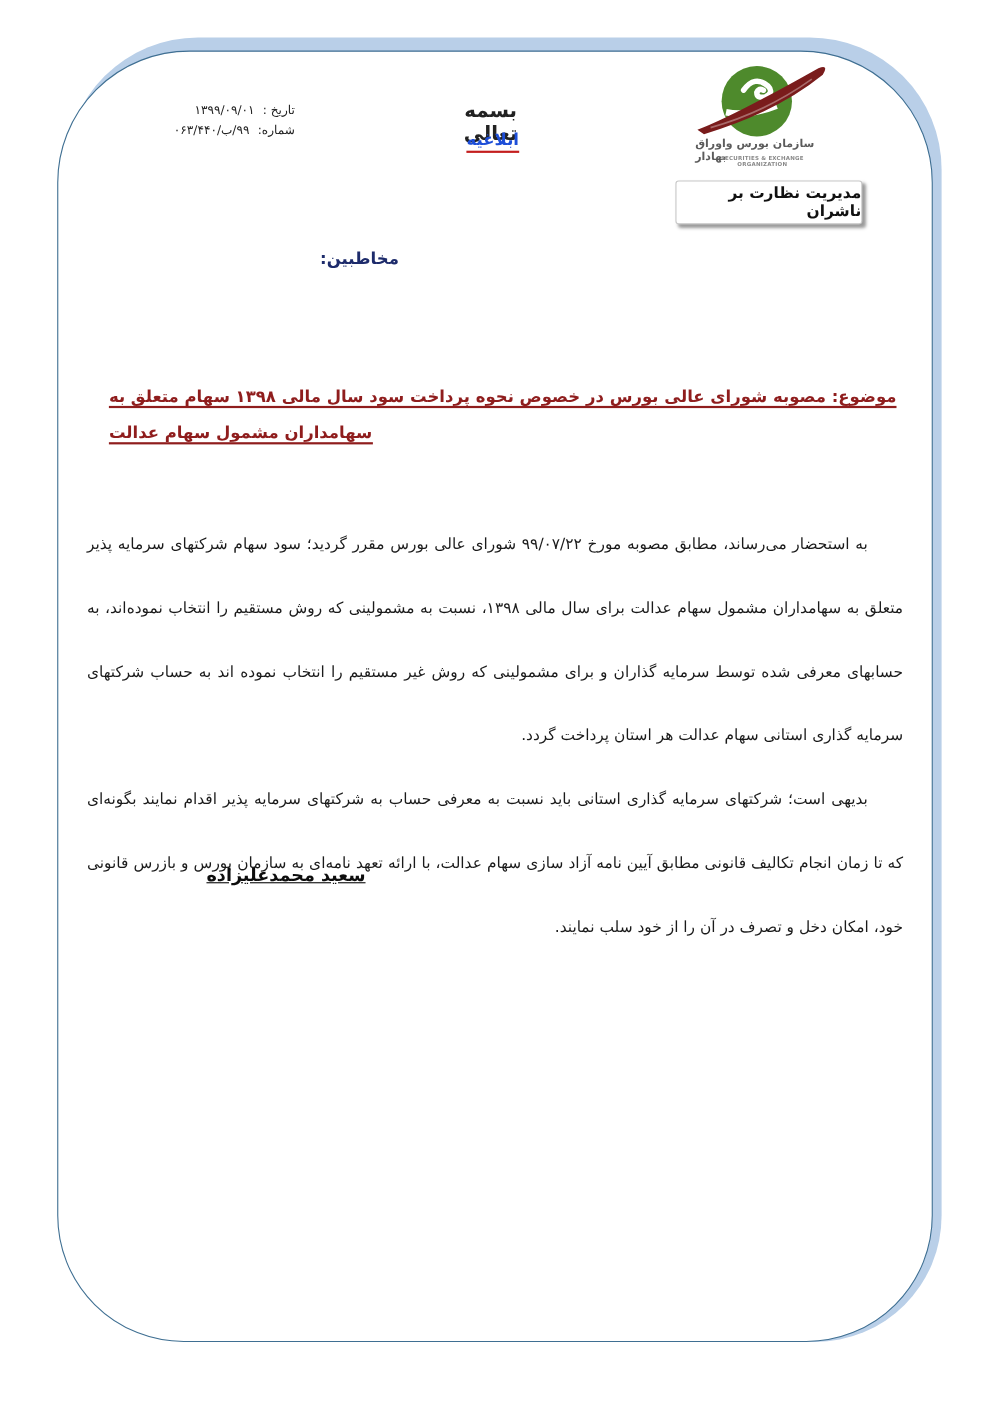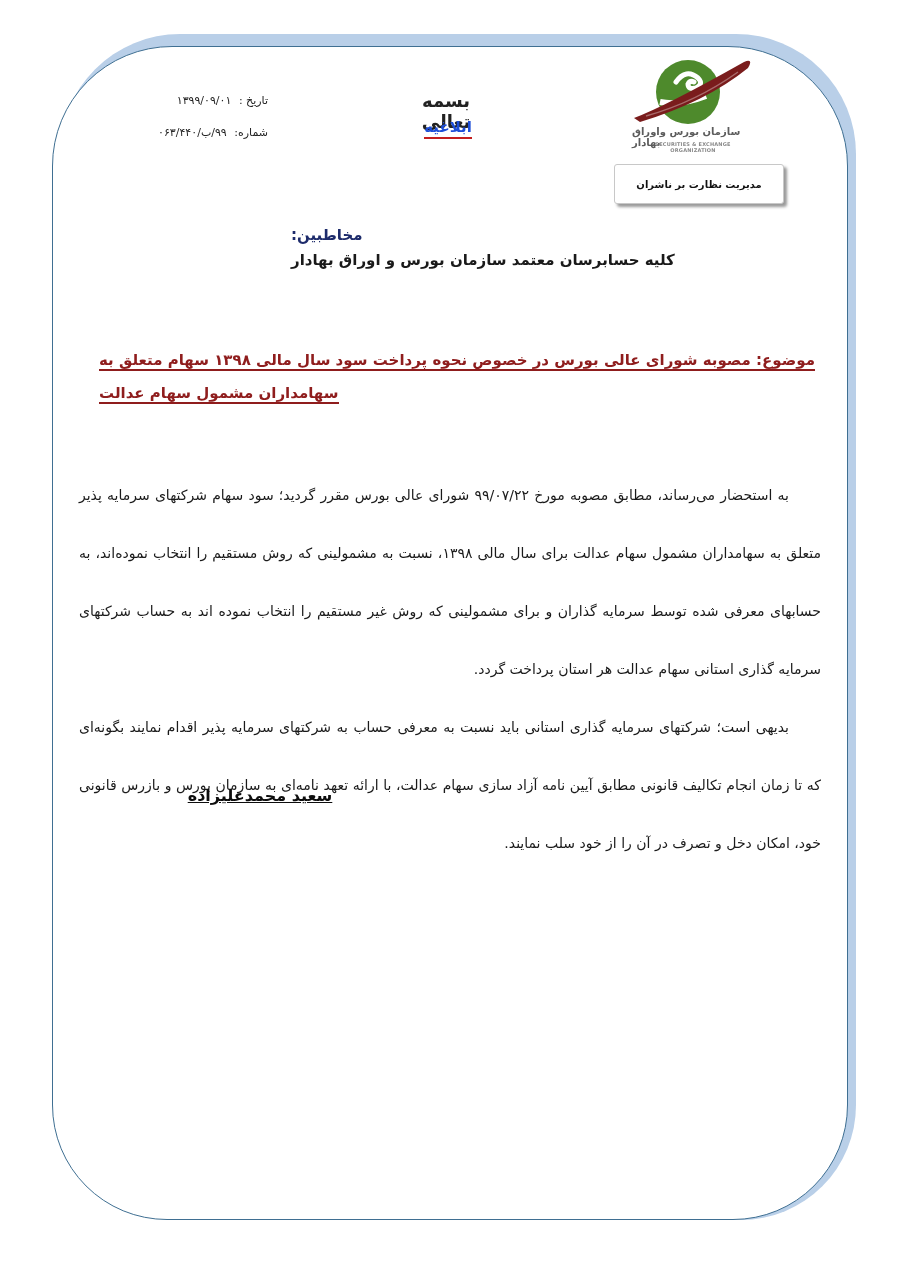--- a/index.html
+++ b/index.html
@@ -22,29 +22,29 @@
 
   
   .bismillah { position:absolute; left:396px; top:90px; width:100px; text-align:center; font-size:18px; font-weight:bold; color:#222; direction:rtl; }
   .eblaghieh { position:absolute; left:408px; top:118px; width:80px; text-align:center; font-size:15px; font-weight:bold; color:#1d4ed8; direction:rtl; }
   .eblaghieh span { border-bottom:2px solid #c41e1e; padding-bottom:1px; }
 
   
   .meta { position:absolute; left:128px; width:140px; direction:rtl; text-align:right; font-size:11px; color:#222; }
   .meta .lbl { margin-left:4px; }
   .meta-date { top:94px; }
-  .meta-num { top:126px; }
+  .meta-num { top:112px; }
 
   
   .dept-box {
     position:absolute; left:614px; top:164px; width:168px; height:38px;
     background:#ffffff; border:1px solid #c8c8c8; border-radius:3px;
     box-shadow:3px 3px 3px #9a9a9a;
     display:flex; align-items:center; justify-content:center;
-    font-size:10px; font-weight:bold; color:#111; direction:rtl;
+    font-size:14px; font-weight:bold; color:#111; direction:rtl;
   }
 
   
   .addressees { position:absolute; right:94px; top:226px; width:520px; direction:rtl; text-align:left; }
   .addr-label { font-size:15px; font-weight:bold; color:#1d2b6b; margin-bottom:7px; }
   .addr-line { font-size:15px; font-weight:bold; color:#1a1a1a; margin-bottom:8px; }
 
   
   .subject { position:absolute; right:86px; top:344px; width:720px; direction:rtl; text-align:left; font-size:15px; font-weight:bold; color:#8f1d1d; line-height:33px; }
   .subject span { border-bottom:2px solid #8f1d1d; }
@@ -80,21 +80,20 @@
 </div>
 <div class="meta meta-num">
   <span class="lbl">شماره:</span>
   <span>۹۹/ب/۰۶۳/۴۴۰</span>
 </div>
 
 <div class="dept-box">مدیریت نظارت بر ناشران</div>
 
 <div class="addressees">
   <div class="addr-label">مخاطبین:</div>
-  <div class="addr-line">کلیه حسابرسان معتمد سازمان بورس و اوراق بهادار</div>
 </div>
 
 <div class="subject"><span>موضوع: مصوبه شورای عالی بورس در خصوص نحوه پرداخت سود سال مالی ۱۳۹۸ سهام متعلق به سهامداران مشمول سهام عدالت</span></div>
 
 <div class="body-text">
   <p>به استحضار می‌رساند، مطابق مصوبه مورخ ۹۹/۰۷/۲۲ شورای عالی بورس مقرر گردید؛ سود سهام شرکتهای سرمایه پذیر متعلق به سهامداران مشمول سهام عدالت برای سال مالی ۱۳۹۸، نسبت به مشمولینی که روش مستقیم را انتخاب نموده‌اند، به حسابهای معرفی شده توسط سرمایه گذاران و برای مشمولینی که روش غیر مستقیم را انتخاب نموده اند به حساب شرکتهای سرمایه گذاری استانی سهام عدالت هر استان پرداخت گردد.</p>
   <p>بدیهی است؛ شرکتهای سرمایه گذاری استانی باید نسبت به معرفی حساب به شرکتهای سرمایه پذیر اقدام نمایند بگونه‌ای که تا زمان انجام تکالیف قانونی مطابق آیین نامه آزاد سازی سهام عدالت، با ارائه تعهد نامه‌ای به سازمان بورس و بازرس قانونی خود، امکان دخل و تصرف در آن را از خود سلب نمایند.</p>
 </div>
 
 <div class="signature">سعید محمدعلیزاده</div>

